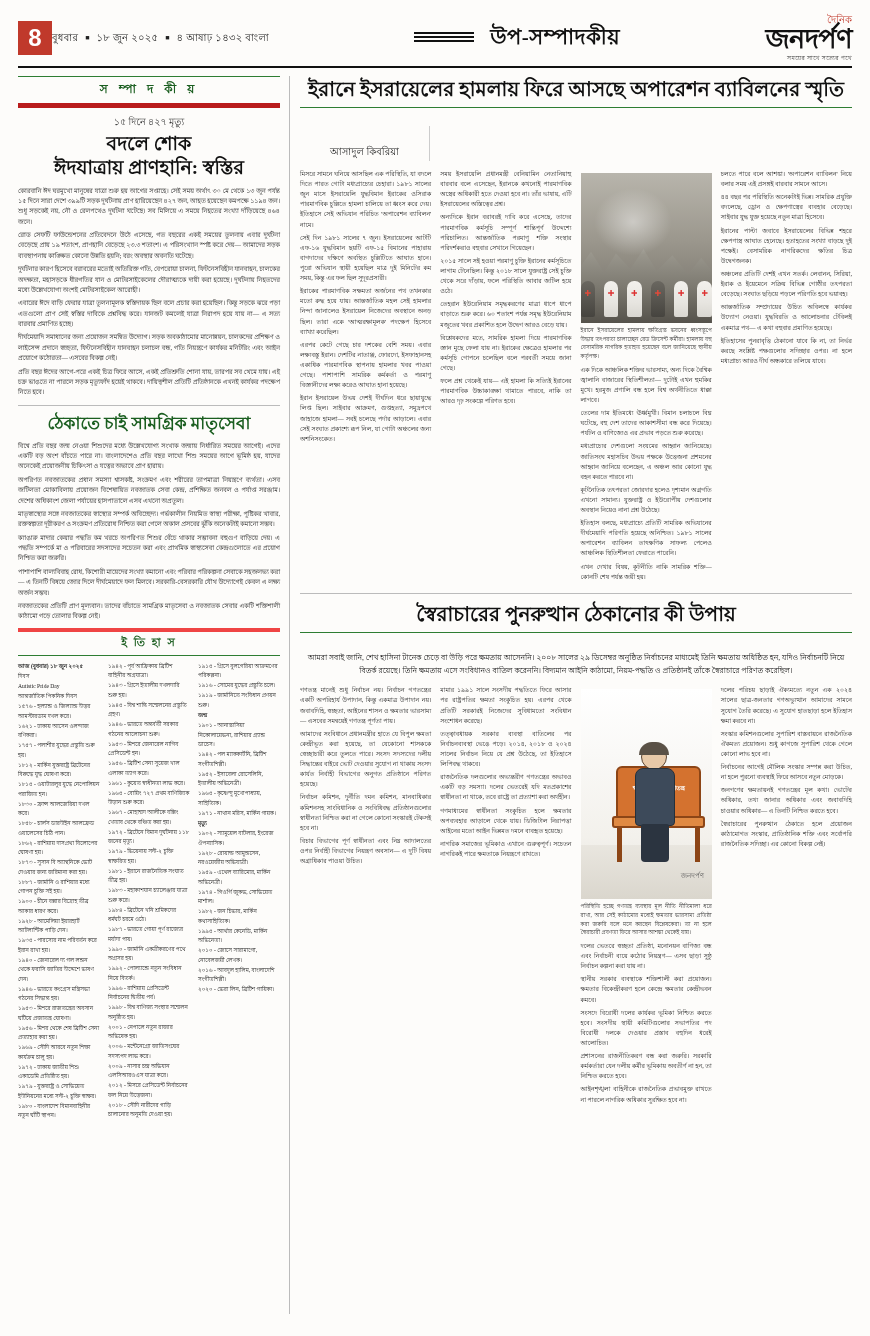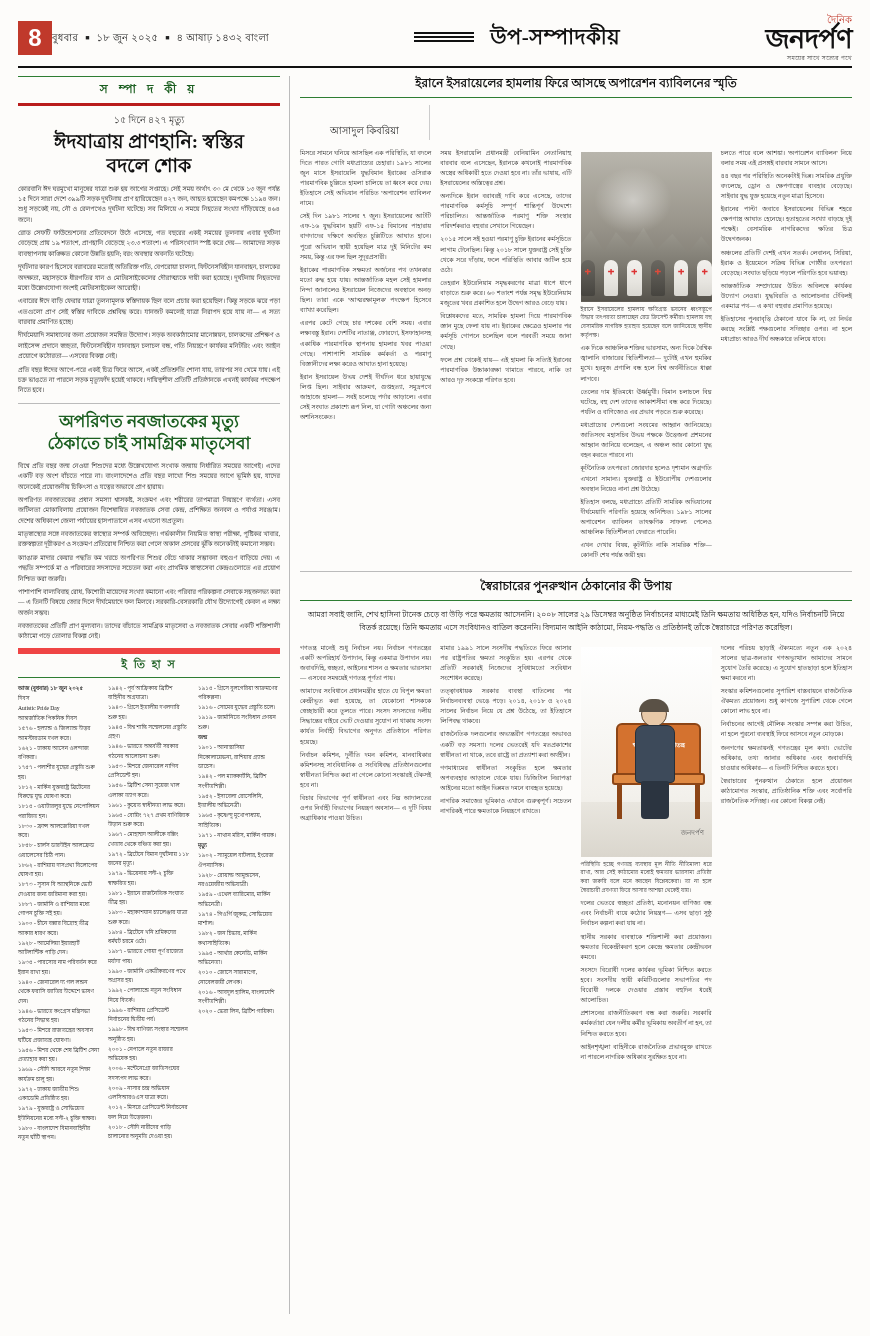--- a/index.html
+++ b/index.html
@@ -106,21 +106,21 @@
     flex: 1 1 auto;
     padding-left: 10px;
   }
 
   
   .ed-head {
     text-align: center;
     font-size: 12px;
     letter-spacing: 4px;
     font-weight: bold;
-    border-bottom: 3px solid #b91c1c;
+    border-bottom: 5px solid #b91c1c;
     border-top: 1px solid #2e7d32;
     padding: 3px 0;
     margin-bottom: 7px;
     color: #1b5e20;
   }
   .kicker {
     font-size: 9.5px;
     text-align: center;
     color: #333;
     margin-bottom: 2px;
@@ -156,21 +156,21 @@
     border-top: 1px solid #bbb;
     margin: 7px 0;
   }
 
   
   .hist-head {
     text-align: center;
     font-size: 11px;
     font-weight: bold;
     letter-spacing: 2px;
-    border-top: 6px solid #ef4444;
+    border-top: 4px solid #ef4444;
     border-bottom: 1px solid #2e7d32;
     padding: 2px 0;
     margin: 6px 0 6px 0;
     color: #1b5e20;
   }
   .hist-cols {
     display: flex;
     gap: 8px;
   }
   .hist-col {
@@ -178,27 +178,27 @@
     font-size: 5.6px;
     line-height: 1.7;
     color: #1a1a1a;
   }
   .hist-col .ent { margin-bottom: 0.5px; display: block; }
   .hist-col .hd { font-weight: bold; display: block; margin-bottom: 1px; }
 
   
   .art-title {
     text-align: center;
-    font-size: 12px;
+    font-size: 20px;
     font-weight: bold;
     color: #111;
     line-height: 1.3;
     border-bottom: 1px solid #2e7d32;
     padding-bottom: 5px;
-    margin-bottom: 7px;
+    margin-bottom: 18px;
   }
   .intro-row {
     display: flex;
     gap: 10px;
     margin-bottom: 8px;
   }
   .byline {
     flex: 0 0 130px;
     text-align: center;
     font-size: 10px;
@@ -371,36 +371,35 @@
       <span class="logo-tag">সময়ের সাথে সত্যের পথে</span>
     </div>
   </div>
 
   <div class="content">
 
     <div class="col-left">
       <div class="ed-head">স ম্পা দ কী য়</div>
       <div class="kicker">১৫ দিনে ৪২৭ মৃত্যু</div>
       <div class="ed-title">
+        <div>বদলে শোক</div>
         <div>ঈদযাত্রায় প্রাণহানি: স্বস্তির</div>
-        <div>বদলে শোক</div>
       </div>
       <div class="body-text">
         <p>কোরবানি ঈদ ঘরমুখো মানুষের যাত্রা শুরু হয় আগের সপ্তাহে। সেই সময় অর্থাৎ ৩০ মে থেকে ১৩ জুন পর্যন্ত ১৫ দিনে সারা দেশে ৩৯৯টি সড়ক দুর্ঘটনায় প্রাণ হারিয়েছেন ৪২৭ জন, আহত হয়েছেন কমপক্ষে ১১৯৪ জন। শুধু সড়কেই নয়, নৌ ও রেলপথেও দুর্ঘটনা ঘটেছে। সব মিলিয়ে এ সময়ে নিহতের সংখ্যা দাঁড়িয়েছে ৪৬৪ জনে।</p>
         <p>রোড সেফটি ফাউন্ডেশনের প্রতিবেদনে উঠে এসেছে, গত বছরের একই সময়ের তুলনায় এবার দুর্ঘটনা বেড়েছে প্রায় ১৯ শতাংশ, প্রাণহানি বেড়েছে ২৩.৩ শতাংশ। এ পরিসংখ্যান স্পষ্ট করে দেয়— আমাদের সড়ক ব্যবস্থাপনায় কাঙ্ক্ষিত কোনো উন্নতি হয়নি; বরং অবস্থার অবনতি ঘটেছে।</p>
         <p>দুর্ঘটনার কারণ হিসেবে বরাবরের মতোই অতিরিক্ত গতি, বেপরোয়া চালনা, ফিটনেসবিহীন যানবাহন, চালকের অদক্ষতা, মহাসড়কে ধীরগতির যান ও মোটরসাইকেলের দৌরাত্ম্যকে দায়ী করা হয়েছে। দুর্ঘটনায় নিহতদের মধ্যে উল্লেখযোগ্য অংশই মোটরসাইকেল আরোহী।</p>
         <p>এবারের ঈদে বাড়ি ফেরার যাত্রা তুলনামূলক স্বস্তিদায়ক ছিল বলে প্রচার করা হয়েছিল। কিন্তু সড়কে ঝরে পড়া এতগুলো প্রাণ সেই স্বস্তির দাবিকে প্রশ্নবিদ্ধ করে। যানজট কমলেই যাত্রা নিরাপদ হয়ে যায় না— এ সত্য বারবার প্রমাণিত হচ্ছে।</p>
         <p>দীর্ঘমেয়াদি সমাধানের জন্য প্রয়োজন সমন্বিত উদ্যোগ। সড়ক অবকাঠামোর মানোন্নয়ন, চালকদের প্রশিক্ষণ ও লাইসেন্স প্রদানে স্বচ্ছতা, ফিটনেসবিহীন যানবাহন চলাচল বন্ধ, গতি নিয়ন্ত্রণে কার্যকর মনিটরিং এবং আইন প্রয়োগে কঠোরতা— এসবের বিকল্প নেই।</p>
         <p>প্রতি বছর ঈদের আগে-পরে একই চিত্র ফিরে আসে, একই প্রতিশ্রুতি শোনা যায়, তারপর সব থেমে যায়। এই চক্র ভাঙতে না পারলে সড়ক মৃত্যুফাঁদ হয়েই থাকবে। দায়িত্বশীল প্রতিটি প্রতিষ্ঠানকে এখনই কার্যকর পদক্ষেপ নিতে হবে।</p>
       </div>
 
       <hr class="divider">
 
       <div class="ed-title2">
-        <div>অপরিণত নবজাতকের মৃত্যু</div>
         <div>ঠেকাতে চাই সামগ্রিক মাতৃসেবা</div>
       </div>
       <div class="body-text">
         <p>বিশ্বে প্রতি বছর জন্ম নেওয়া শিশুদের মধ্যে উল্লেখযোগ্য সংখ্যক জন্মায় নির্ধারিত সময়ের আগেই। এদের একটি বড় অংশ বাঁচতে পারে না। বাংলাদেশেও প্রতি বছর লাখো শিশু সময়ের আগে ভূমিষ্ঠ হয়, যাদের অনেকেই প্রয়োজনীয় চিকিৎসা ও যত্নের অভাবে প্রাণ হারায়।</p>
         <p>অপরিণত নবজাতকের প্রধান সমস্যা শ্বাসকষ্ট, সংক্রমণ এবং শরীরের তাপমাত্রা নিয়ন্ত্রণে ব্যর্থতা। এসব জটিলতা মোকাবিলায় প্রয়োজন বিশেষায়িত নবজাতক সেবা কেন্দ্র, প্রশিক্ষিত জনবল ও পর্যাপ্ত সরঞ্জাম। দেশের অধিকাংশ জেলা পর্যায়ের হাসপাতালে এসব এখনো অপ্রতুল।</p>
         <p>মাতৃস্বাস্থ্যের সঙ্গে নবজাতকের স্বাস্থ্যের সম্পর্ক অবিচ্ছেদ্য। গর্ভকালীন নিয়মিত স্বাস্থ্য পরীক্ষা, পুষ্টিকর খাবার, রক্তস্বল্পতা দূরীকরণ ও সংক্রমণ প্রতিরোধ নিশ্চিত করা গেলে অকাল প্রসবের ঝুঁকি অনেকটাই কমানো সম্ভব।</p>
         <p>ক্যাঙারু মাদার কেয়ার পদ্ধতি কম খরচে অপরিণত শিশুর বেঁচে থাকার সম্ভাবনা বহুগুণ বাড়িয়ে দেয়। এ পদ্ধতি সম্পর্কে মা ও পরিবারের সদস্যদের সচেতন করা এবং প্রাথমিক স্বাস্থ্যসেবা কেন্দ্রগুলোতে এর প্রয়োগ নিশ্চিত করা জরুরি।</p>
         <p>পাশাপাশি বাল্যবিবাহ রোধ, কিশোরী মায়েদের সংখ্যা কমানো এবং পরিবার পরিকল্পনা সেবাকে সহজলভ্য করা— এ তিনটি বিষয়ে জোর দিলে দীর্ঘমেয়াদে ফল মিলবে। সরকারি-বেসরকারি যৌথ উদ্যোগেই কেবল এ লক্ষ্য অর্জন সম্ভব।</p>
         <p>নবজাতকের প্রতিটি প্রাণ মূল্যবান। তাদের বাঁচাতে সামগ্রিক মাতৃসেবা ও নবজাতক সেবার একটি শক্তিশালী কাঠামো গড়ে তোলার বিকল্প নেই।</p>
       </div>

